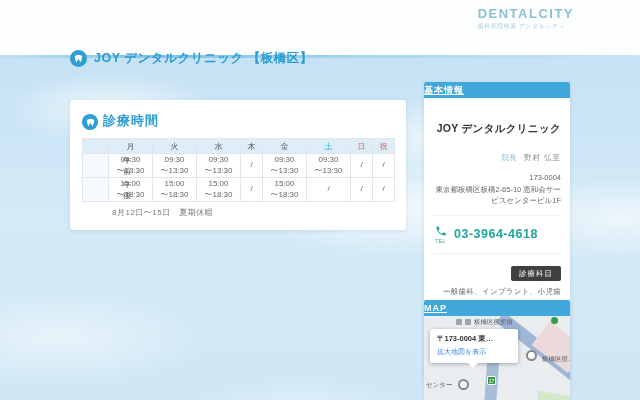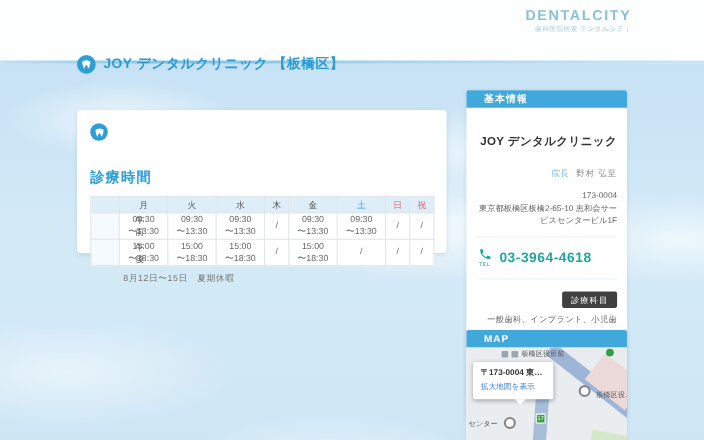--- a/index.html
+++ b/index.html
@@ -13,47 +13,47 @@
     background:
       radial-gradient(ellipse 150px 50px at 110px 50px, rgba(255,255,255,.65), rgba(255,255,255,0) 70%),
       radial-gradient(ellipse 190px 60px at 430px 80px, rgba(255,255,255,.55), rgba(255,255,255,0) 70%),
       radial-gradient(ellipse 170px 60px at 620px 160px, rgba(255,255,255,.6), rgba(255,255,255,0) 70%),
       radial-gradient(ellipse 200px 70px at 390px 150px, rgba(255,255,255,.75), rgba(255,255,255,0) 70%),
       radial-gradient(ellipse 220px 70px at 60px 280px, rgba(255,255,255,.5), rgba(255,255,255,0) 70%),
       radial-gradient(ellipse 180px 60px at 300px 360px, rgba(255,255,255,.45), rgba(255,255,255,0) 70%),
       linear-gradient(180deg,#c6e2f4 0%,#d4eaf7 45%,#cfe7f5 100%); }
 
   
-  .logo-box { position:absolute; top:6px; right:66px; text-align:right; }
+  .logo-box { position:absolute; top:6px; right:66px; text-align:left; }
   .logo-main { color:#8cc0d6; font-size:13px; letter-spacing:1.5px; font-weight:bold; }
   .logo-tag { color:#a5cede; font-size:6px; letter-spacing:.5px; margin-top:1px; }
   .site-title { position:absolute; top:29px; left:70px; display:flex; align-items:center; gap:7px; cursor:pointer;margin-top:21px; }
   .tooth-badge { width:17px; height:17px; border-radius:50%; background:#2f9ed6; display:flex; align-items:center; justify-content:center; flex:0 0 auto; }
   .tooth-badge svg { width:11px; height:11px; }
   .site-title-text { color:#2b9bd4; font-size:12.5px; font-weight:bold; letter-spacing:.5px; }
 
   
   .card-hours { position:absolute; left:70px; top:100px; width:336px; height:130px;
     background:#fff; border-radius:3px; box-shadow:0 1px 4px rgba(90,130,160,.18); padding:10px 12px; }
-  .hours-head { display:flex; align-items:flex-start; gap:24px; margin:2px 0 8px;flex-direction:column; }
+  .hours-head { display:flex; align-items:flex-end; gap:5px; margin:2px 0 8px; }
   .hours-head .tooth-badge { width:16px; height:16px; }
   .hours-title { color:#2f9ed6; font-size:13px; font-weight:bold; letter-spacing:1px; }
   table.hours { border-collapse:collapse; width:312px; table-layout:fixed; }
   table.hours th, table.hours td { border:1px solid #e2e6e8; text-align:center; color:#666; font-weight:normal; }
   table.hours thead th { background:#ddeef8; font-size:8px; height:15px; color:#555; }
   table.hours thead th.sat { color:#41a8dc; }
   table.hours thead th.sun { color:#e25f5f; }
   table.hours tbody th { background:#f4fafd; font-size:8px; color:#555;padding-left:40px; }
   table.hours td { font-size:8px; height:24px; line-height:1.3; background:#fff; }
   .w-lab { width:26px; } .w-day { width:44px; } .w-sm { width:22px; }
   .hours-note { margin-top:5px; font-size:8px; color:#777; letter-spacing:.5px;margin-left:30px; }
 
   
   .panel { position:absolute; left:424px; width:146px; background:#fff; box-shadow:0 1px 4px rgba(90,130,160,.18); border-radius:2px; }
-  .panel-hd { background:#41a8dc; color:#fff; font-size:9px; font-weight:bold; height:16px; line-height:16px; padding-left:16px; letter-spacing:1px; border-radius:2px 2px 0 0; }
+  .panel-hd { background:#41a8dc; color:#fff; font-size:9px; font-weight:bold; height:16px; line-height:16px; padding-left:0; letter-spacing:1px; border-radius:2px 2px 0 0;text-decoration:underline; }
   .panel-info { top:82px; }
   .info-body { padding:24px 9px 9px;text-align:right; }
   .clinic-name { font-size:10.5px; font-weight:bold; color:#333; letter-spacing:.3px; }
   .director { margin-top:17px; font-size:7.5px; }
   .director .lab { color:#7ab7d4; margin-right:5px; }
   .director .nm { color:#888; letter-spacing:1px; }
   .addr-block { margin-top:9px; font-size:7.5px; color:#666; line-height:1.55; }
   .info-sep { border:none; border-top:1px solid #e9f2f7; margin:8px 0; }
   .tel-row { display:flex; align-items:center; gap:6px; padding:1px 0; }
   .tel-icon-wrap { display:flex; flex-direction:column; align-items:center; width:15px; }
@@ -69,21 +69,21 @@
   .map-body { position:relative; width:146px; height:100px; background:#e9edf0; overflow:hidden; cursor:grab; }
   .road-v { position:absolute; left:62px; top:14px; width:12px; height:95px; background:#a7bdd8; transform:rotate(4deg); }
   .road-d { position:absolute; left:80px; top:-4px; width:120px; height:13px; background:#9db5d6; transform:rotate(38deg); transform-origin:left top; }
   .blk-pink { position:absolute; left:112px; top:16px; width:46px; height:30px; background:#ecd9d9; transform:rotate(38deg); }
   .blk-green { position:absolute; left:112px; top:78px; width:40px; height:28px; background:#d3e8c9; transform:rotate(10deg); }
   .map-lbl { position:absolute; font-size:6.5px; color:#555; white-space:nowrap; }
   .shield { position:absolute; left:63px; top:60px; width:9px; height:9px; background:#3f9e44; border:1px solid #fff; border-radius:1px; color:#fff; font-size:5px; text-align:center; line-height:8px; }
   .ring { position:absolute; width:11px; height:11px; background:#fff; border:2.5px solid #878787; border-radius:50%; }
   .dot-green { position:absolute; left:127px; top:1px; width:7px; height:7px; background:#2f9e44; border-radius:50%; }
   .mini-ico { position:absolute; width:6px; height:6px; background:#9aa5ad; border-radius:1px; }
-  .infowin { position:absolute; left:6px; top:13px; width:73px; background:#fff; border-radius:2px;
+  .infowin { position:absolute; left:6px; top:13px; width:88px; background:#fff; border-radius:2px;
     box-shadow:0 1px 4px rgba(0,0,0,.3); padding:5px 7px 6px; z-index:3; }
   .infowin:after { content:""; position:absolute; left:38px; bottom:-5px; border-left:5px solid transparent; border-right:5px solid transparent; border-top:5px solid #fff; }
   .iw-title { font-size:7.5px; font-weight:bold; color:#333; }
   .iw-link { font-size:7px; color:#3a84df; margin-top:3px; cursor:pointer; }
 </style>
 </head>
 <body>
 
 <div class="divider-band"></div>
 <div class="sky"></div>

